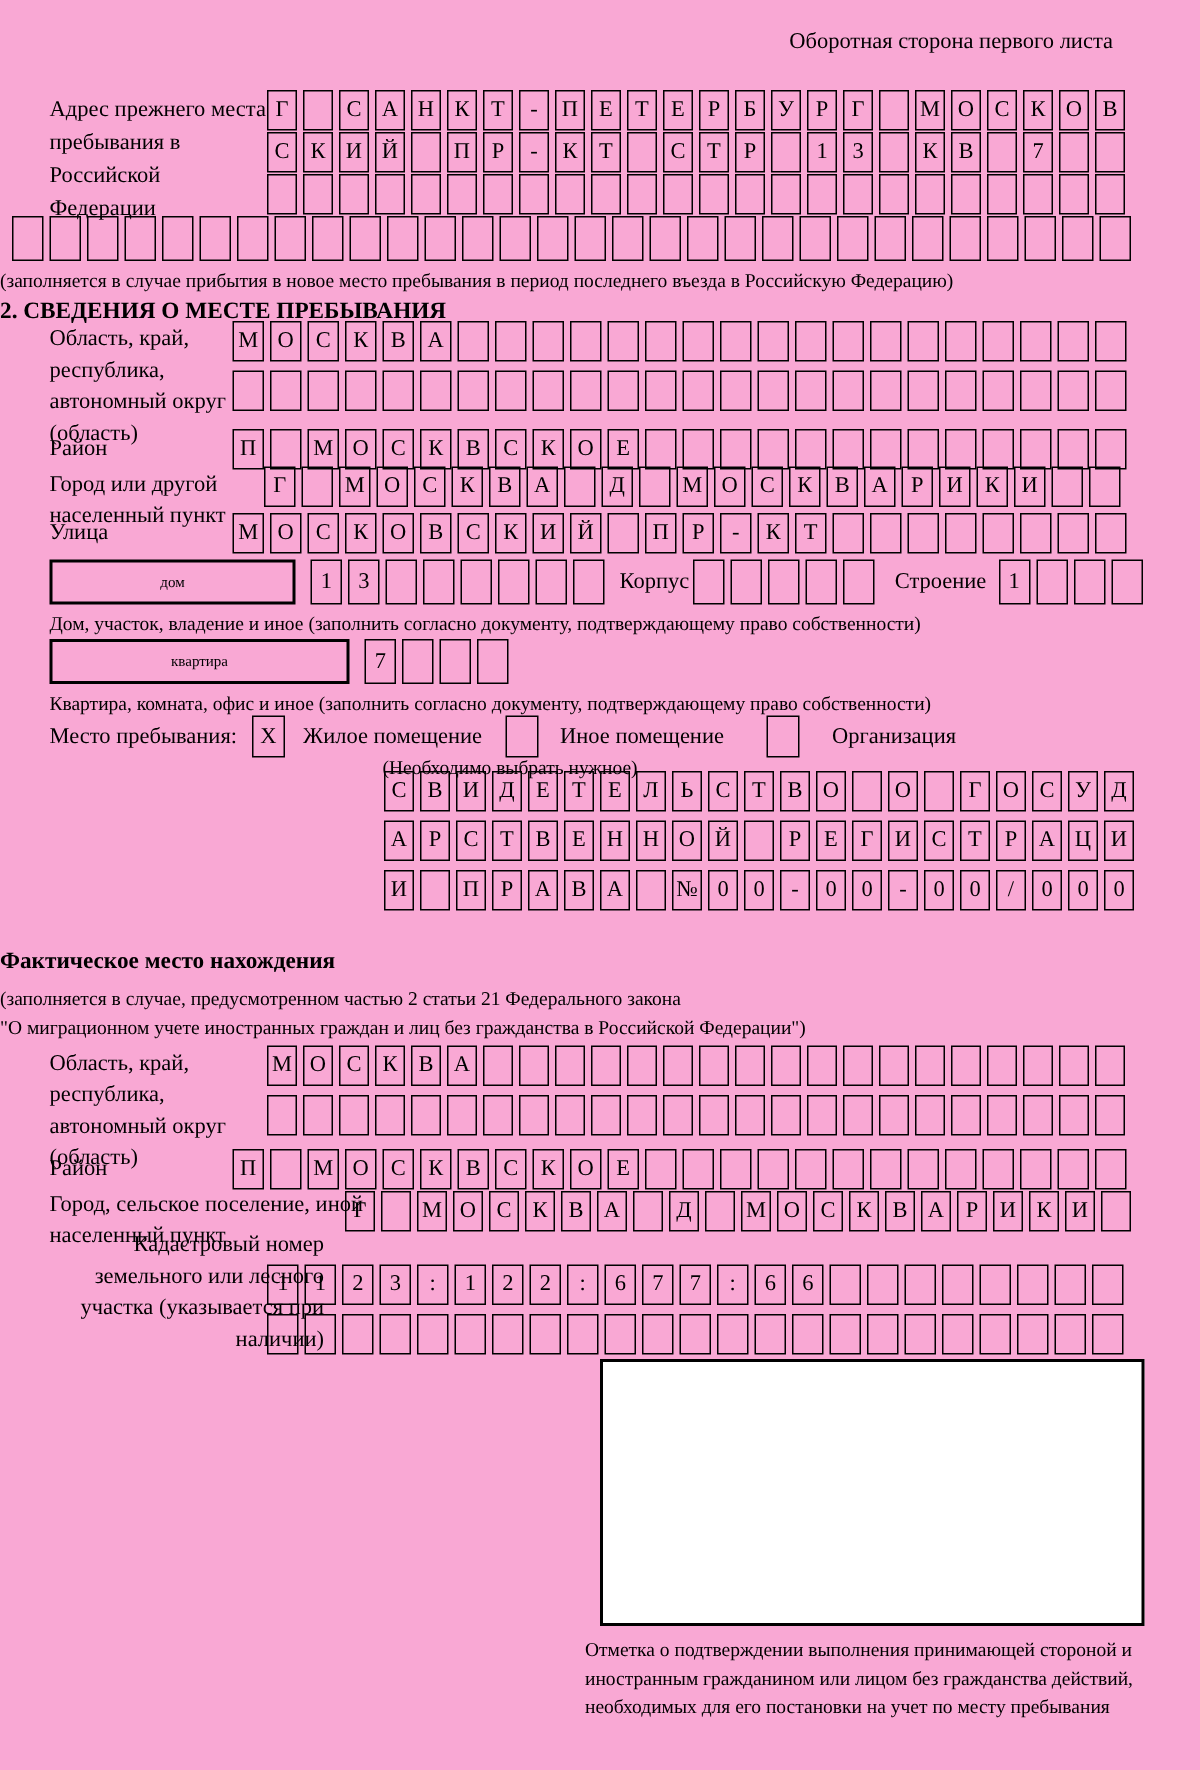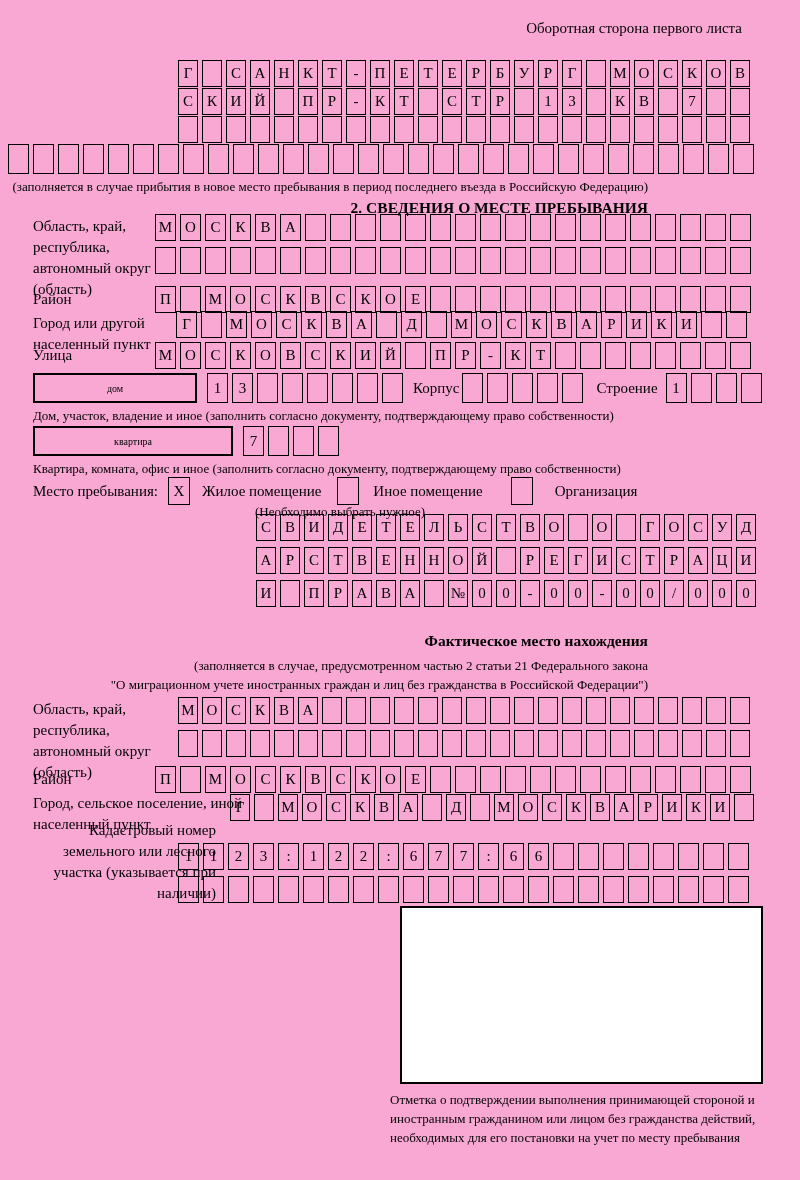--- a/index.html
+++ b/index.html
@@ -1,21 +1,21 @@
 <!DOCTYPE html>
 <html><head>
 <meta charset="utf-8">
 <style>
   html,body{margin:0;padding:0;background:#fff;}
   .page{position:relative;width:800px;height:1180px;background:#f9a8d4;color:#000;
         font-family:"Liberation Serif","DejaVu Serif",serif;font-size:15px;overflow:hidden;}
   .abs{position:absolute;}
   .lbl{position:absolute;line-height:21px;}
   .note{position:absolute;font-size:13px;color:#000;}
-  .center{left:0;width:648px;text-align:right;}
+  .center{left:0;width:648px;text-align:left;}
   .bold{font-weight:bold;}
   
   .brow{position:absolute;display:flex;gap:4px;}
   .brow.inline{position:static;}
   .bx{display:flex;align-items:center;justify-content:center;box-sizing:border-box;
       width:21px;height:27px;border:1.7px solid #000;font-size:15px;line-height:1;}
   .p24 .bx{width:20px;}
   .h30 .bx{height:30px;}
   
   .field-row{position:absolute;display:flex;align-items:center;}
@@ -26,20 +26,21 @@
         align-items:center;justify-content:center;font-size:15px;}
   .stamp-box{position:absolute;border:2px solid #000;box-sizing:border-box;background:#fff;}
 </style>
 </head>
 <body>
 
 <div class="page">
 
   <div class="abs" style="top:20px;right:58px;">Оборотная сторона первого листа</div>
 
+  <div class="lbl" style="left:33px;top:62px;width:148px;line-height:22px;">Адрес прежнего места пребывания в Российской Федерации</div>
   <div class="brow p24" style="left:178px;top:60px;">
       <span class="bx">Г</span>
       <span class="bx"></span>
       <span class="bx">С</span>
       <span class="bx">А</span>
       <span class="bx">Н</span>
       <span class="bx">К</span>
       <span class="bx">Т</span>
       <span class="bx">-</span>
       <span class="bx">П</span>

